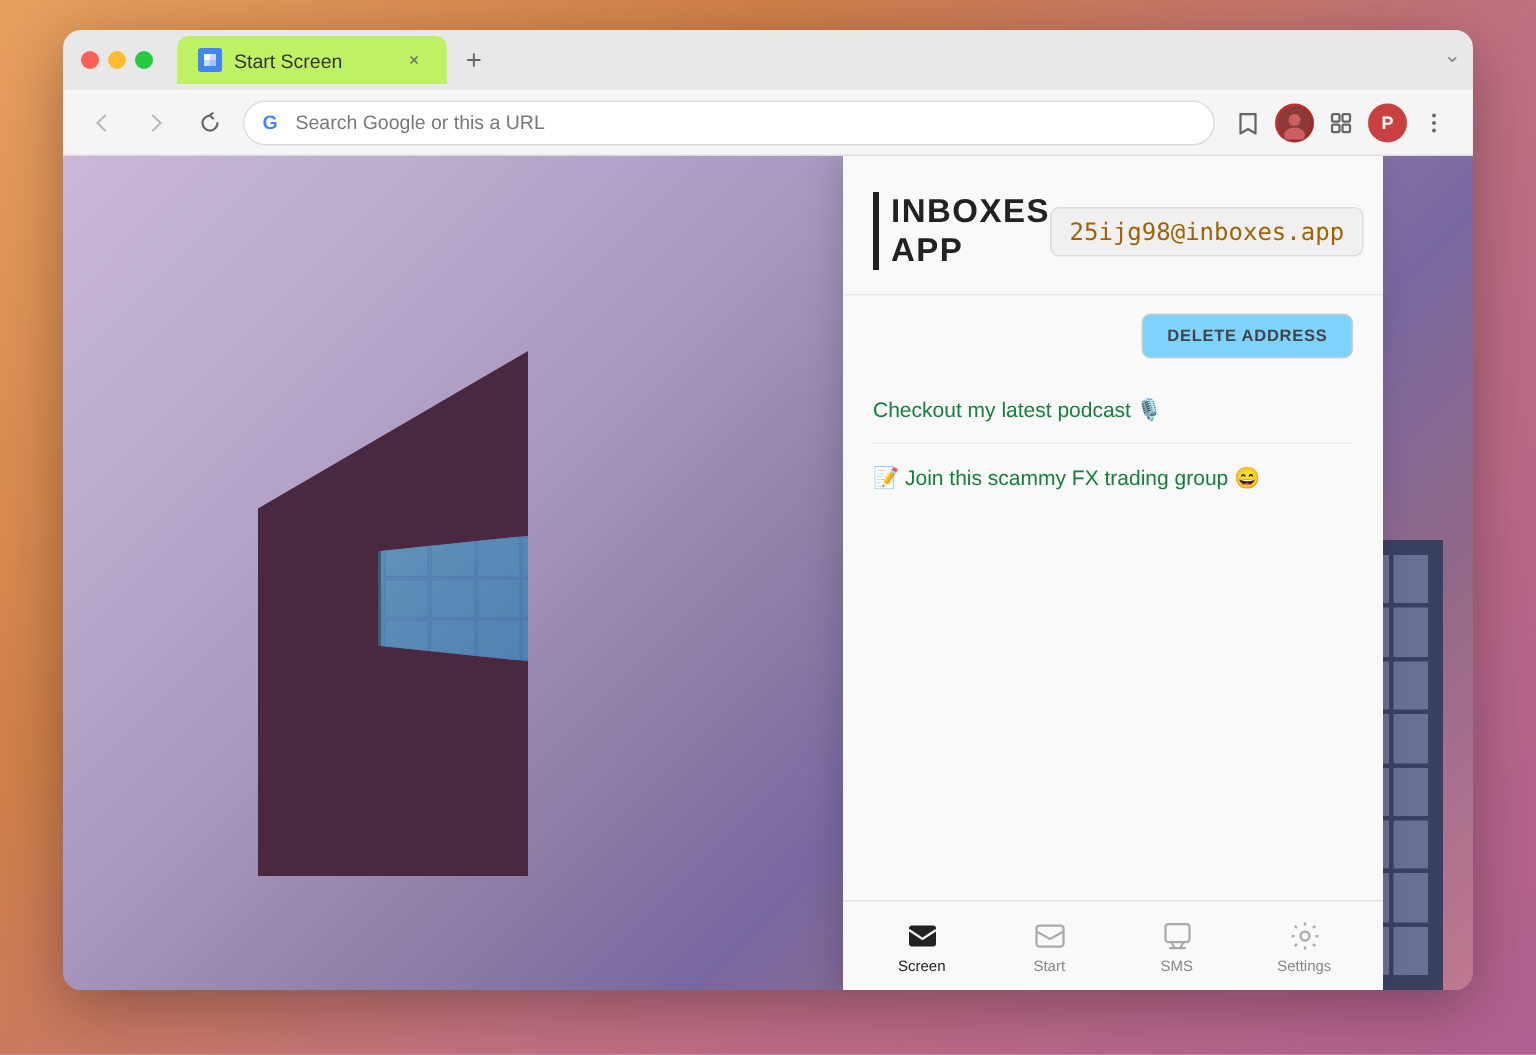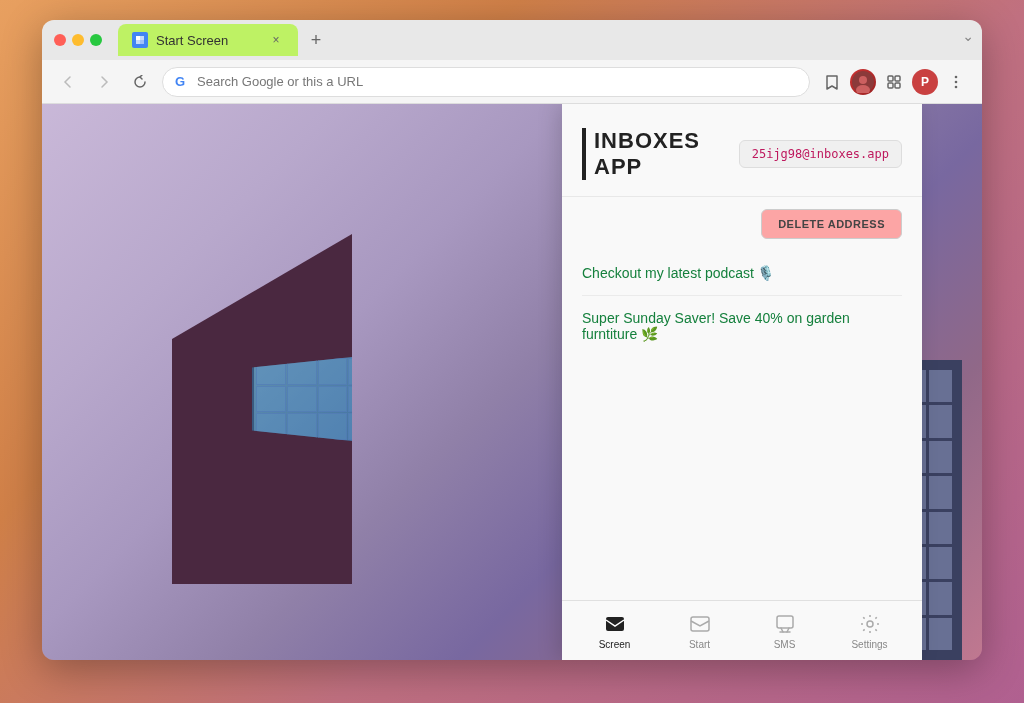--- a/index.html
+++ b/index.html
@@ -320,34 +320,34 @@
       color: #222;
       border-left: 4px solid #222;
       padding-left: 8px;
     }
 
     .email-badge {
       background: #f0f0f0;
       border: 1px solid #ddd;
       border-radius: 6px;
       padding: 6px 12px;
-      font-size: 12px;
-      color: #be185d;
+      font-size: 16px;
+      color: #a16207;
       font-family: monospace;
     }
 
     .delete-btn-row {
       display: flex;
       align-items: center;
       justify-content: flex-end;
       padding: 12px 20px;
     }
 
     .delete-btn {
-      background: #fca5a5;
+      background: #7dd3fc;
       border: 1px solid #ccc;
       border-radius: 6px;
       padding: 8px 16px;
       font-size: 11px;
       font-weight: 600;
       letter-spacing: 0.5px;
       color: #444;
       cursor: pointer;
       text-transform: uppercase;
     }
@@ -588,21 +588,21 @@
 
       <div class="delete-btn-row">
         <button class="delete-btn">DELETE ADDRESS</button>
       </div>
 
       <div class="email-list">
         <div class="email-item">
           <span>Checkout my latest podcast 🎙️</span>
         </div>
         <div class="email-item">
-          <span>Super Sunday Saver! Save 40% on garden furntiture 🌿</span>
+          <span>📝 Join this scammy FX trading group 😄</span>
         </div>
       </div>
 
       <div class="bottom-nav">
         <div class="nav-item active">
           <div class="nav-icon">
             <svg width="22" height="22" viewBox="0 0 22 22" fill="none">
               <rect x="2" y="4" width="18" height="14" rx="2" fill="#222"></rect>
               <path d="M2 7l9 6 9-6" stroke="white" stroke-width="1.5" fill="none"></path>
             </svg>

